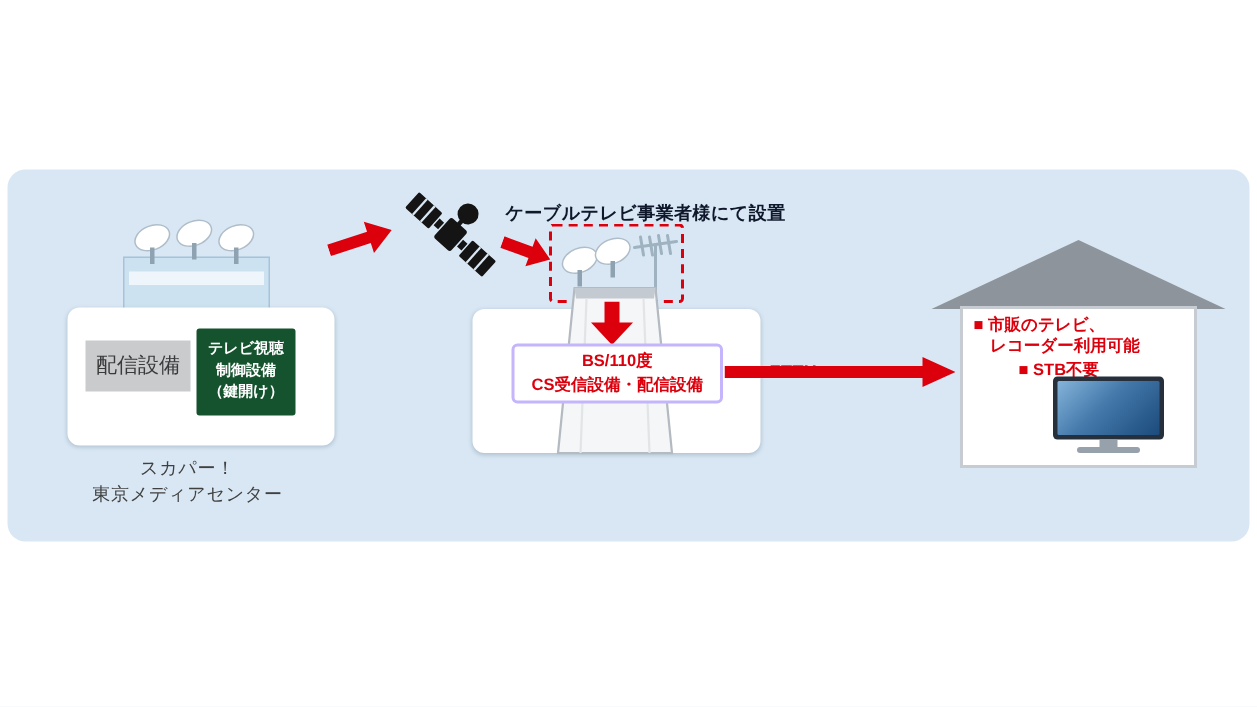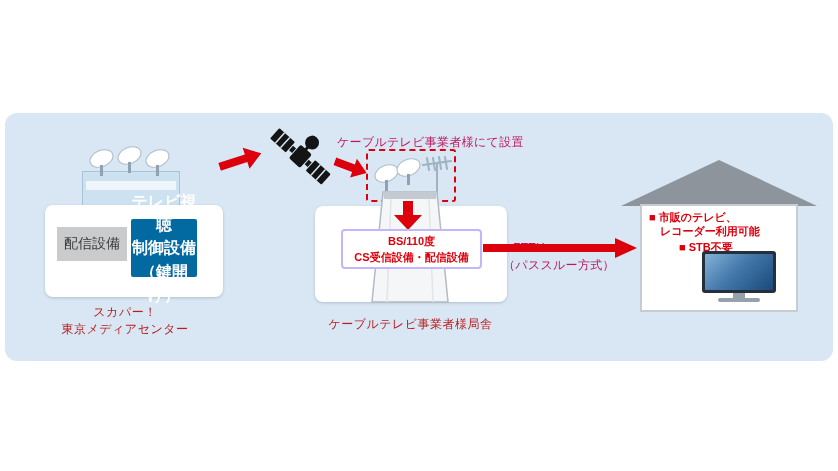--- a/index.html
+++ b/index.html
@@ -6,33 +6,33 @@
   html,body { background:#fff; }
   body { font-family:"Liberation Sans","DejaVu Sans",sans-serif; }
   #canvas { position:relative; width:838px; height:471px; background:#fff; overflow:hidden; }
   .abs { position:absolute; }
   .pre { white-space:pre-line; }
 
   .panel { left:5px; top:113px; width:828px; height:248px; background:#d9e7f4; border-radius:12px; }
 
   .card { background:#fff; border-radius:8px; box-shadow:0 1px 3px rgba(70,90,110,.28); }
 
-  .caption { font-size:12px; color:#b91c1c; text-align:center; line-height:1.4; letter-spacing:.5px; }
+  .caption { font-size:12px; color:#404040; text-align:center; line-height:1.4; letter-spacing:.5px; }
 
   .hq-building { left:82px; top:171px; width:98px; height:42px; background:#cde2f1; border:1px solid #a6c3da; }
   .hq-band { position:absolute; left:3px; right:3px; top:9px; height:9px; background:#eef6fc; }
 
   .dish { width:30px; height:28px; }
   .dish .face { position:absolute; left:1px; top:1px; width:25px; height:17px; background:#fff; border:1px solid #aebdc9; border-radius:50%; transform:rotate(-22deg); display:block; }
   .dish .stem { position:absolute; left:12px; top:16px; width:3px; height:11px; background:#8ea2b2; display:block; }
 
   .eq-gray { left:57px; top:227px; width:70px; height:34px; background:#c9cbcd; color:#3a3a3a; font-size:14px; display:flex; align-items:center; justify-content:center; }
-  .eq-red { left:131px; top:219px; width:66px; height:58px; background:#0369a1; color:#fff; font-size:16px; font-weight:bold; line-height:1.45; display:flex; align-items:center; justify-content:center; text-align:center; border-radius:2px; }
+  .eq-red { left:131px; top:219px; width:66px; height:58px; background:#14532d; color:#fff; font-size:10px; font-weight:bold; line-height:1.45; display:flex; align-items:center; justify-content:center; text-align:center; border-radius:2px; }
 
-  .note { font-size:12px; font-weight:normal; color:#be185d; letter-spacing:.3px; }
+  .note { font-size:12px; font-weight:bold; color:#0f172a; letter-spacing:.3px; }
 
   .antenna-group { left:366px; top:149px; width:90px; height:53px; border:2px dashed #dc000c; border-radius:3px; }
 
   .eq-bscs { left:341px; top:229px; width:141px; height:40px; background:#fff; border:2px solid #c4b5fd; border-radius:4px; color:#dc000c; font-size:11px; font-weight:bold; line-height:1.5; display:flex; align-items:center; justify-content:center; text-align:center; }
 
   .house-body { left:640px; top:204px; width:158px; height:108px; background:#fff; border:2px solid #c6ccd2; }
   .benefit { color:#dc000c; font-size:11px; font-weight:bold; line-height:1.3; }
 
   .tv { left:702px; top:251px; width:74px; }
   .tv-frame { width:74px; height:42px; background:#26303d; border-radius:3px; padding:3px; }
@@ -142,29 +142,27 @@
     <svg width="28" height="29" viewBox="0 0 28 29">
         <polygon points="9,0 19,0 19,14 28,14 14,29 0,14 9,14" fill="#dc000c"></polygon>
       </svg>
   </div>
 
   <div class="abs eq-bscs">
     <span class="pre">BS/110度
 CS受信設備・配信設備</span>
   </div>
 
-  <div class="abs caption" style="left:303px;top:316px;width:215px">ケーブルテレビ事業者様局舎</div>
 
   <div class="abs note" style="left:513px;top:241px">FTTH</div>
   <div class="abs" style="left:483px;top:238px">
     <svg width="154" height="20" viewBox="0 0 154 20">
         <polygon points="0,6 132,6 132,0 154,10 132,20 132,14 0,14" fill="#dc000c"></polygon>
       </svg>
   </div>
-  <div class="abs note" style="left:503px;top:257px">（パススルー方式）</div>
 
   <svg class="abs" style="left:621px;top:158px" width="196" height="50" viewBox="0 0 196 50">
     <polygon points="98,2 0,48 196,48" fill="#8d949b"></polygon>
   </svg>
   <div class="abs house-body"></div>
 
   <div class="abs benefit pre" style="left:649px;top:210px">■ 市販のテレビ、
 　レコーダー利用可能</div>
   <div class="abs benefit" style="left:679px;top:240px">■ STB不要</div>
 

